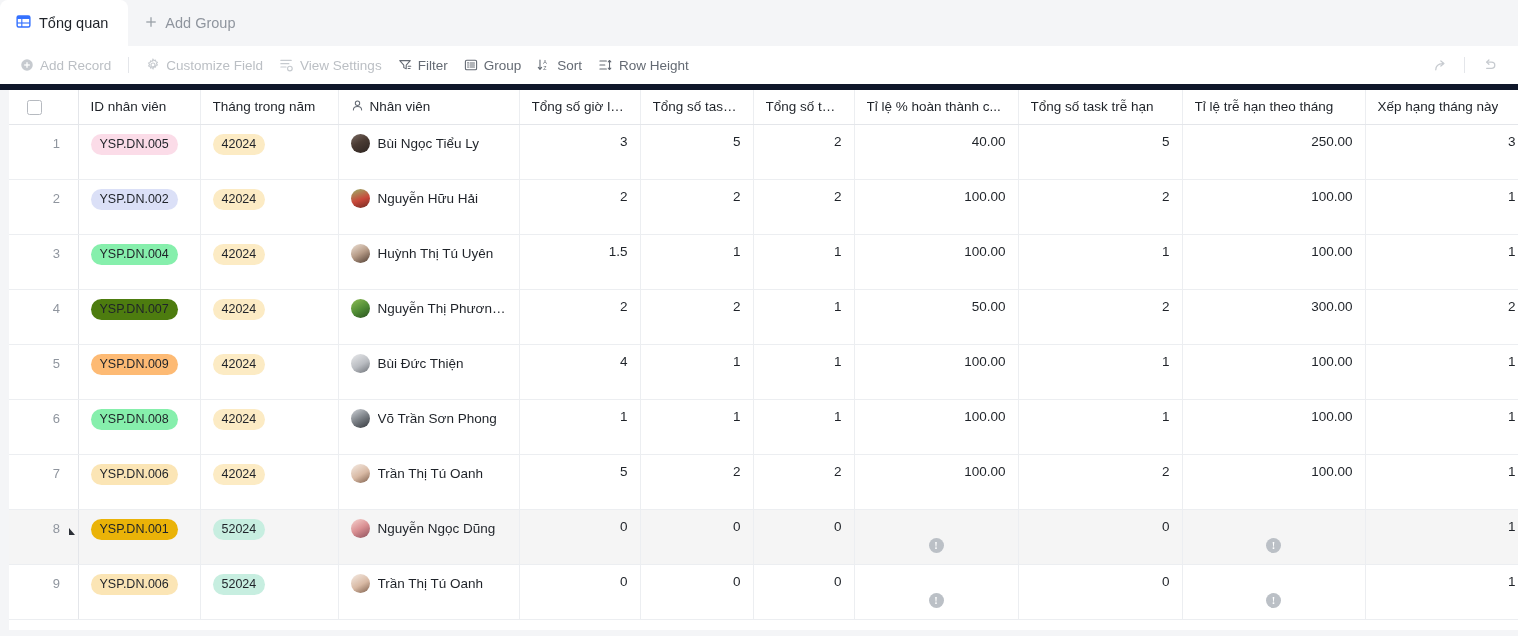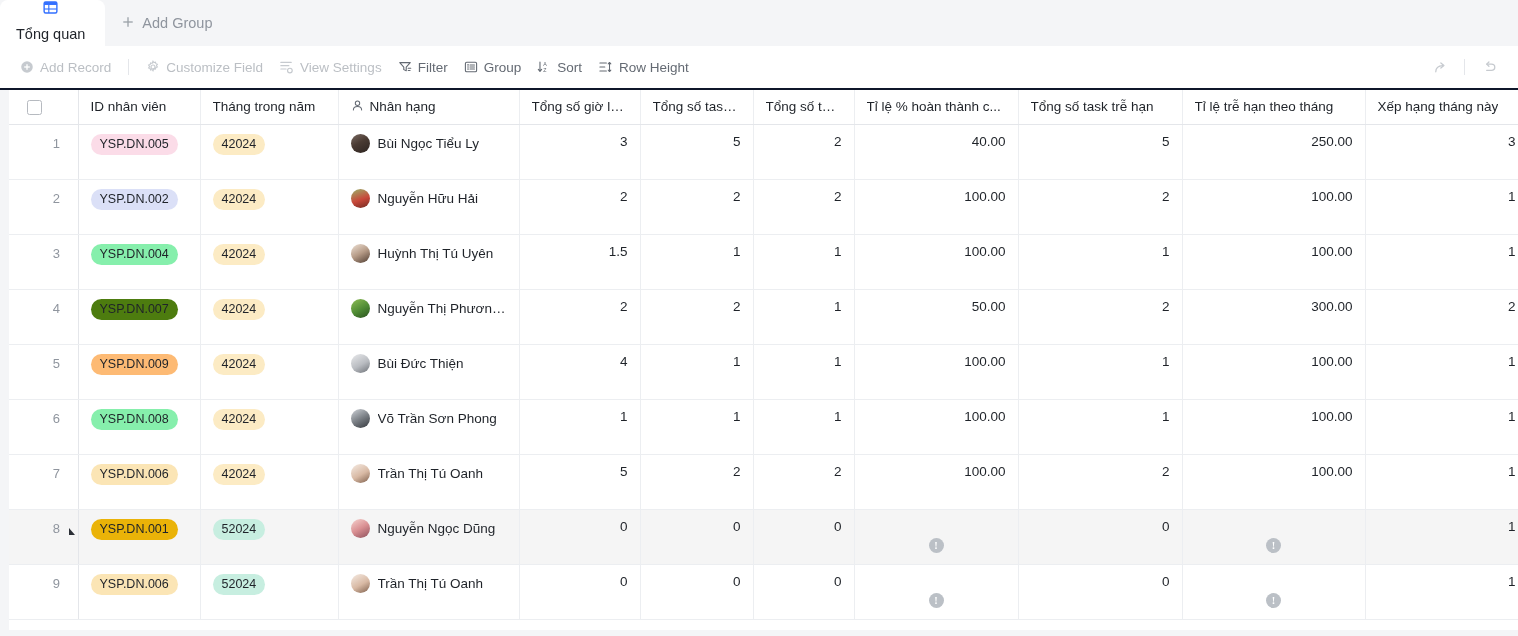--- a/index.html
+++ b/index.html
@@ -29,38 +29,37 @@
     font-size: 14.5px;
     color: #1f2329;
     cursor: pointer;
     white-space: nowrap;
   }
   .tab.active {
     background: #ffffff;
     border-radius: 8px 8px 0 0;
     font-weight: 400;
     color: #1f2329;
-    flex-direction: column;
   }
   .tab.add {
     color: #8f959e;
     gap: 7px;
     padding: 0 16px;
   }
   .grid-ic { display: block; }
   .plus-ic { display: block; }
 
   
   #toolbar {
     height: 44px;
     background: #ffffff;
     display: flex;
     align-items: center;
     padding: 0 14px 0 12px;
-    border-bottom: 2px solid #0f172a;
+    border-bottom: 6px solid #0f172a;
   }
   .tb {
     display: flex;
     align-items: center;
     gap: 6px;
     font-size: 13.5px;
     color: #646a73;
     padding: 4px 8px;
     border-radius: 4px;
     cursor: pointer;
@@ -372,21 +371,21 @@
             </span>
         </th>
         <th>
           <span class="hd">
             <span>
               <svg width="13" height="13" viewBox="0 0 16 16">
                 <circle cx="8" cy="5.3" r="2.7" fill="none" stroke="#646a73" stroke-width="1.25"></circle>
                 <path d="M2.9 13.6c0-2.8 2.3-4.5 5.1-4.5s5.1 1.7 5.1 4.5" fill="none" stroke="#646a73" stroke-width="1.25" stroke-linecap="round"></path>
               </svg>
             </span>
-            <span class="hdtxt">Nhân hạng</span>
+            <span class="hdtxt">Nhân viên</span>
           </span>
         </th>
         <th>
           <span class="hd">
               <span class="hdtxt">Tổng số giờ là...</span>
             </span>
         </th>
         <th>
           <span class="hd">
               <span class="hdtxt">Tổng số task ...</span>

